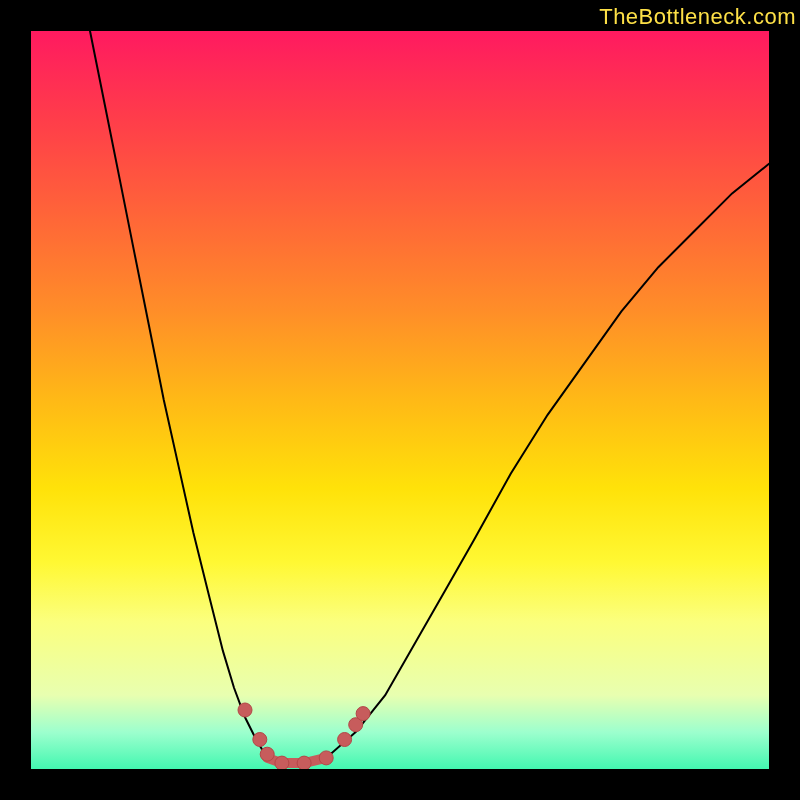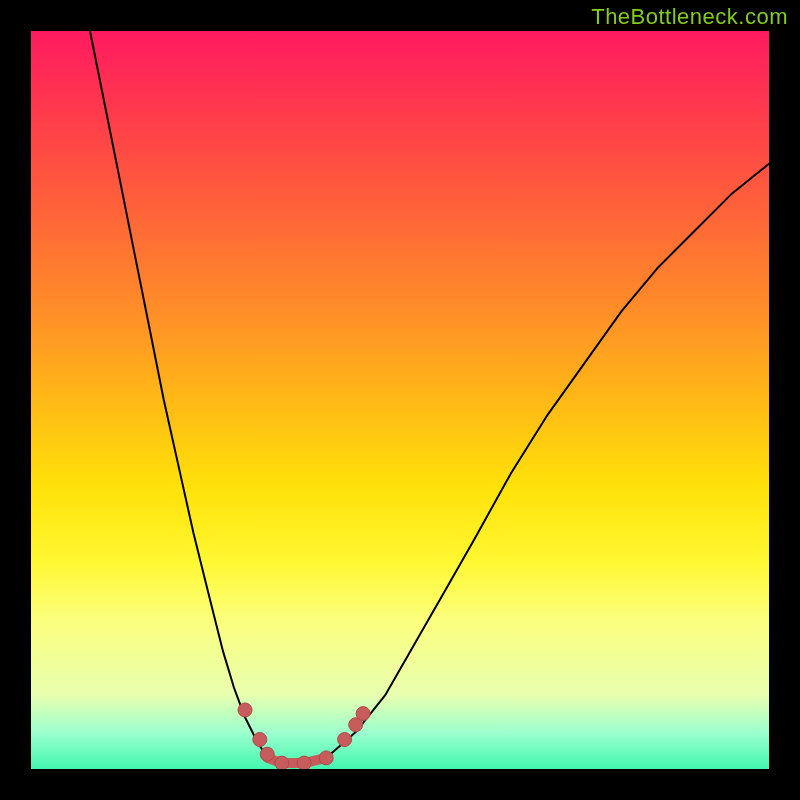--- a/index.html
+++ b/index.html
@@ -13,22 +13,22 @@
   }
   .stage {
     position: relative;
     width: 800px;
     height: 800px;
     background: #000;
   }
   .watermark {
     position: absolute;
     top: 4px;
-    right: 12px;
-    color: #84cc16;
+    right: 4px;
+    color: #fde047;
     font-size: 22px;
     letter-spacing: 0.5px;
     z-index: 20;
     user-select: none;
   }
   .plot {
     position: absolute;
     left: 31px;
     top: 31px;
     width: 738px;

